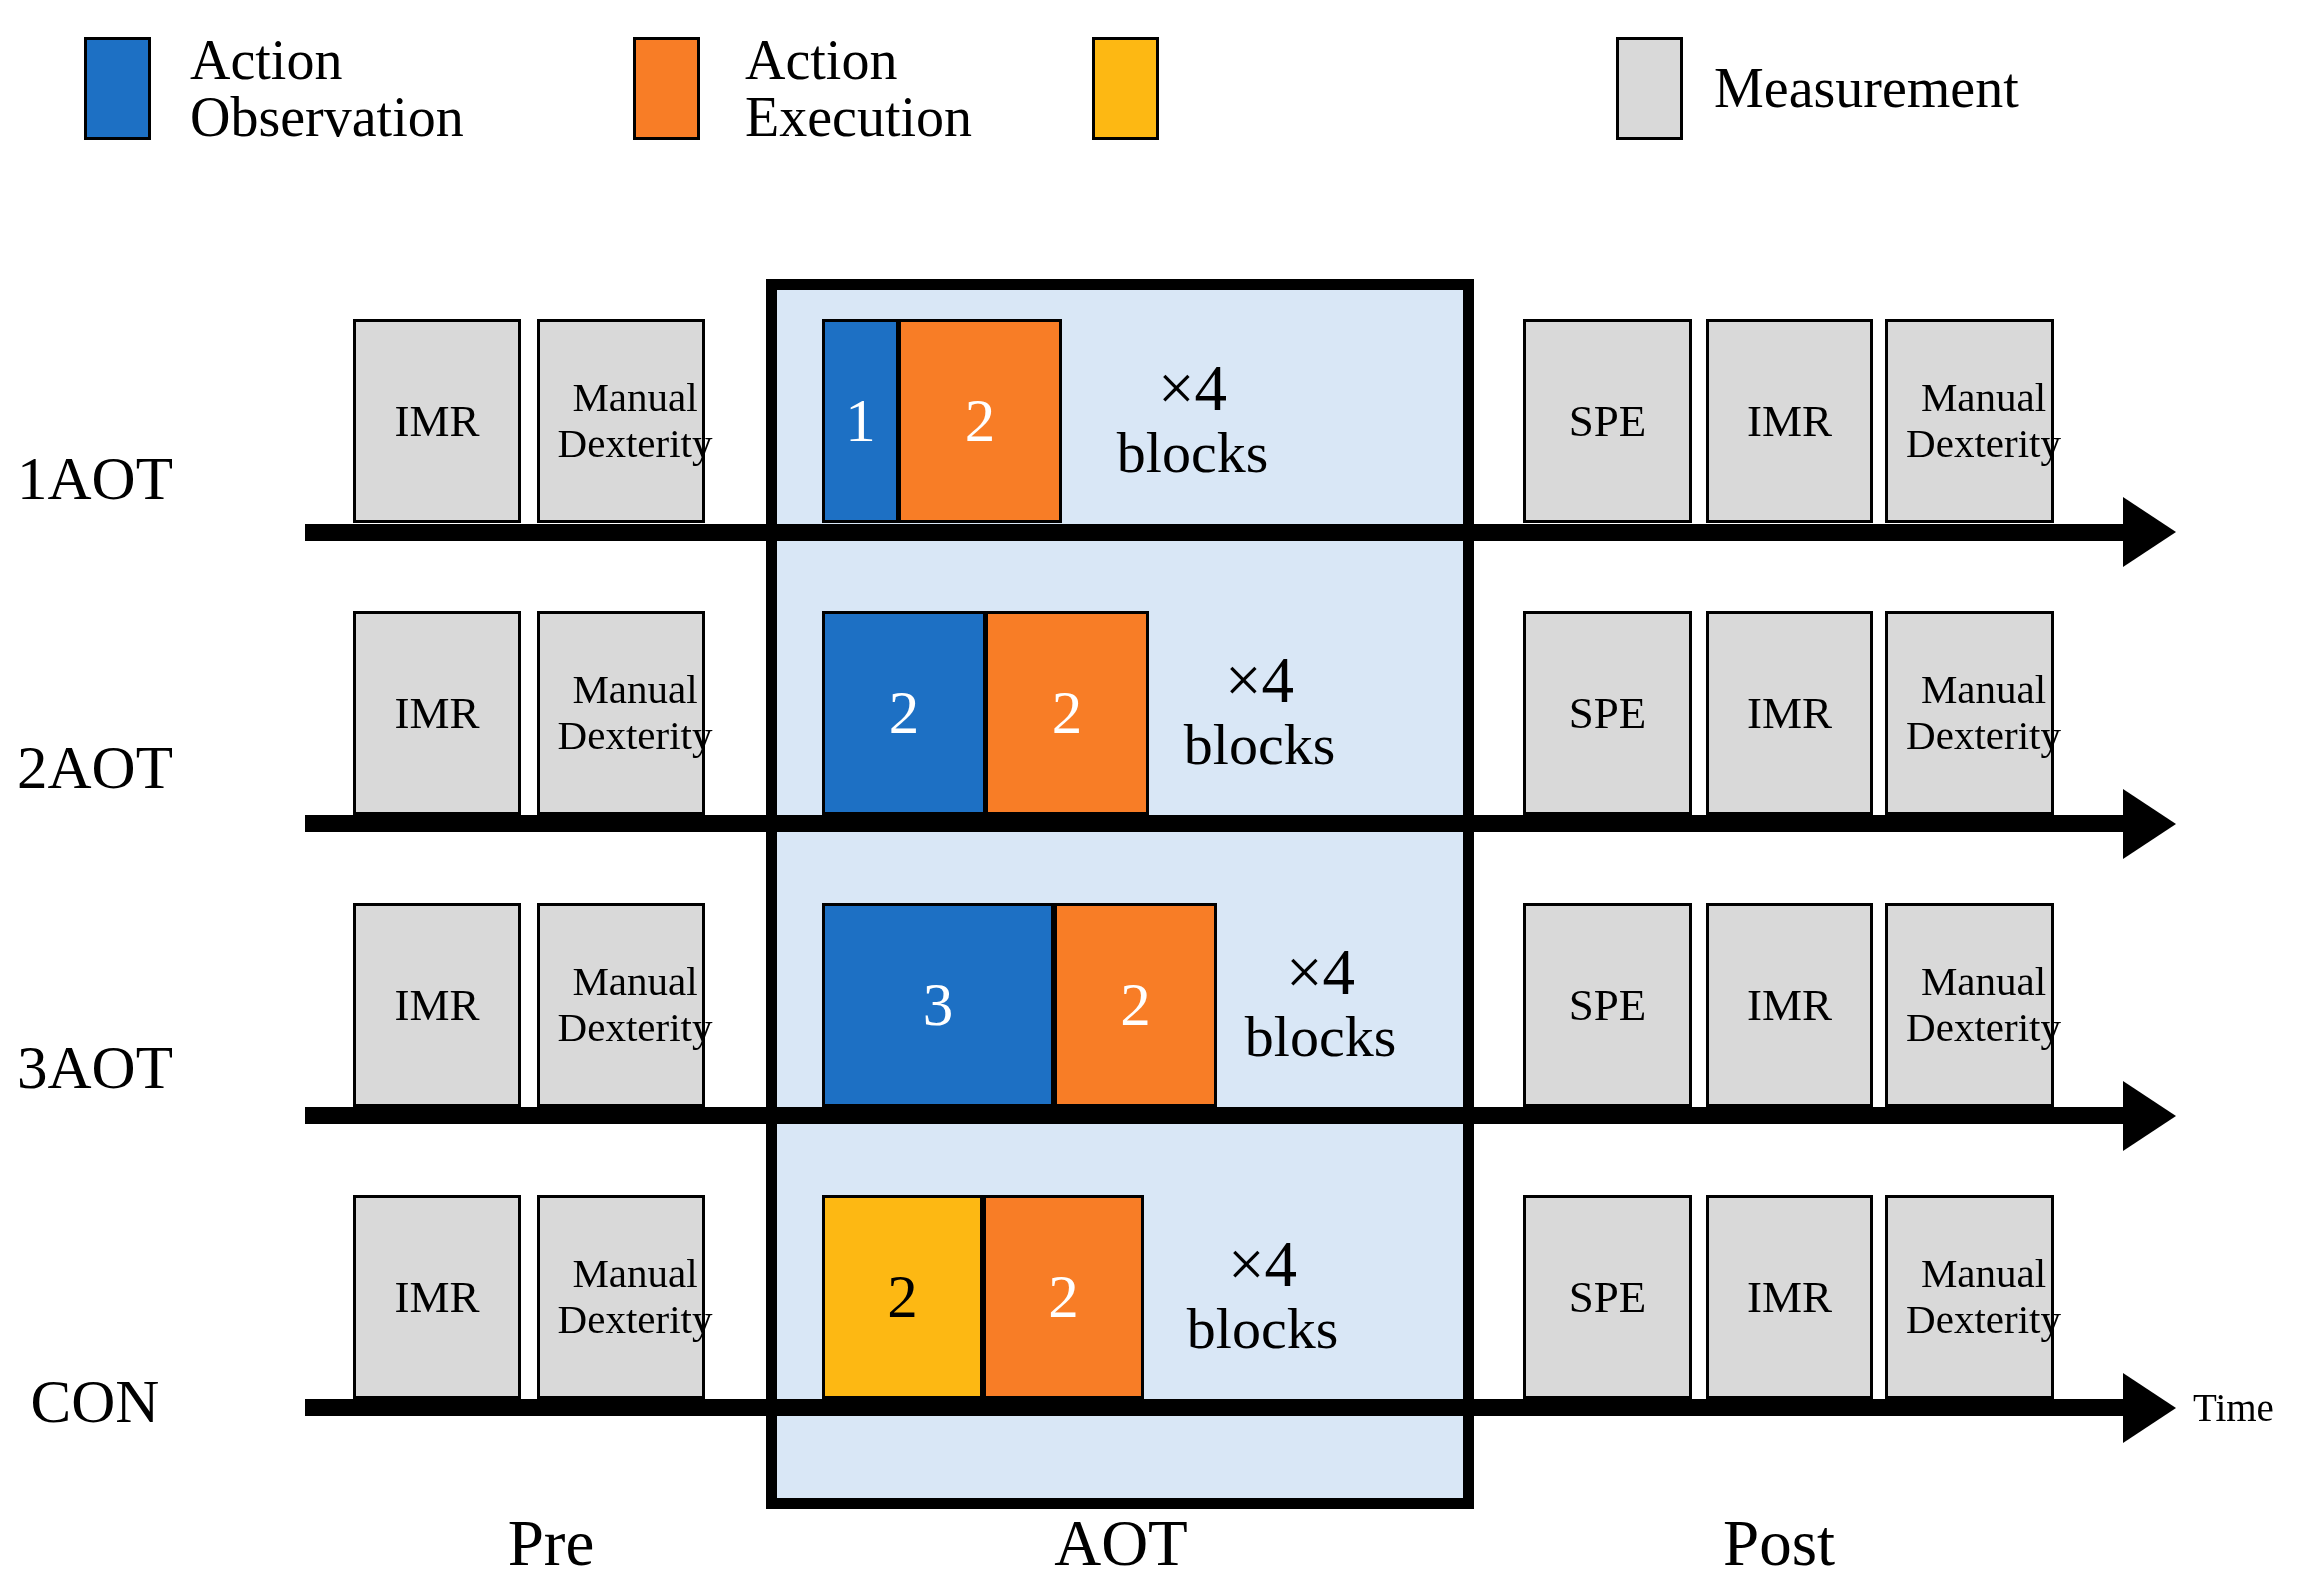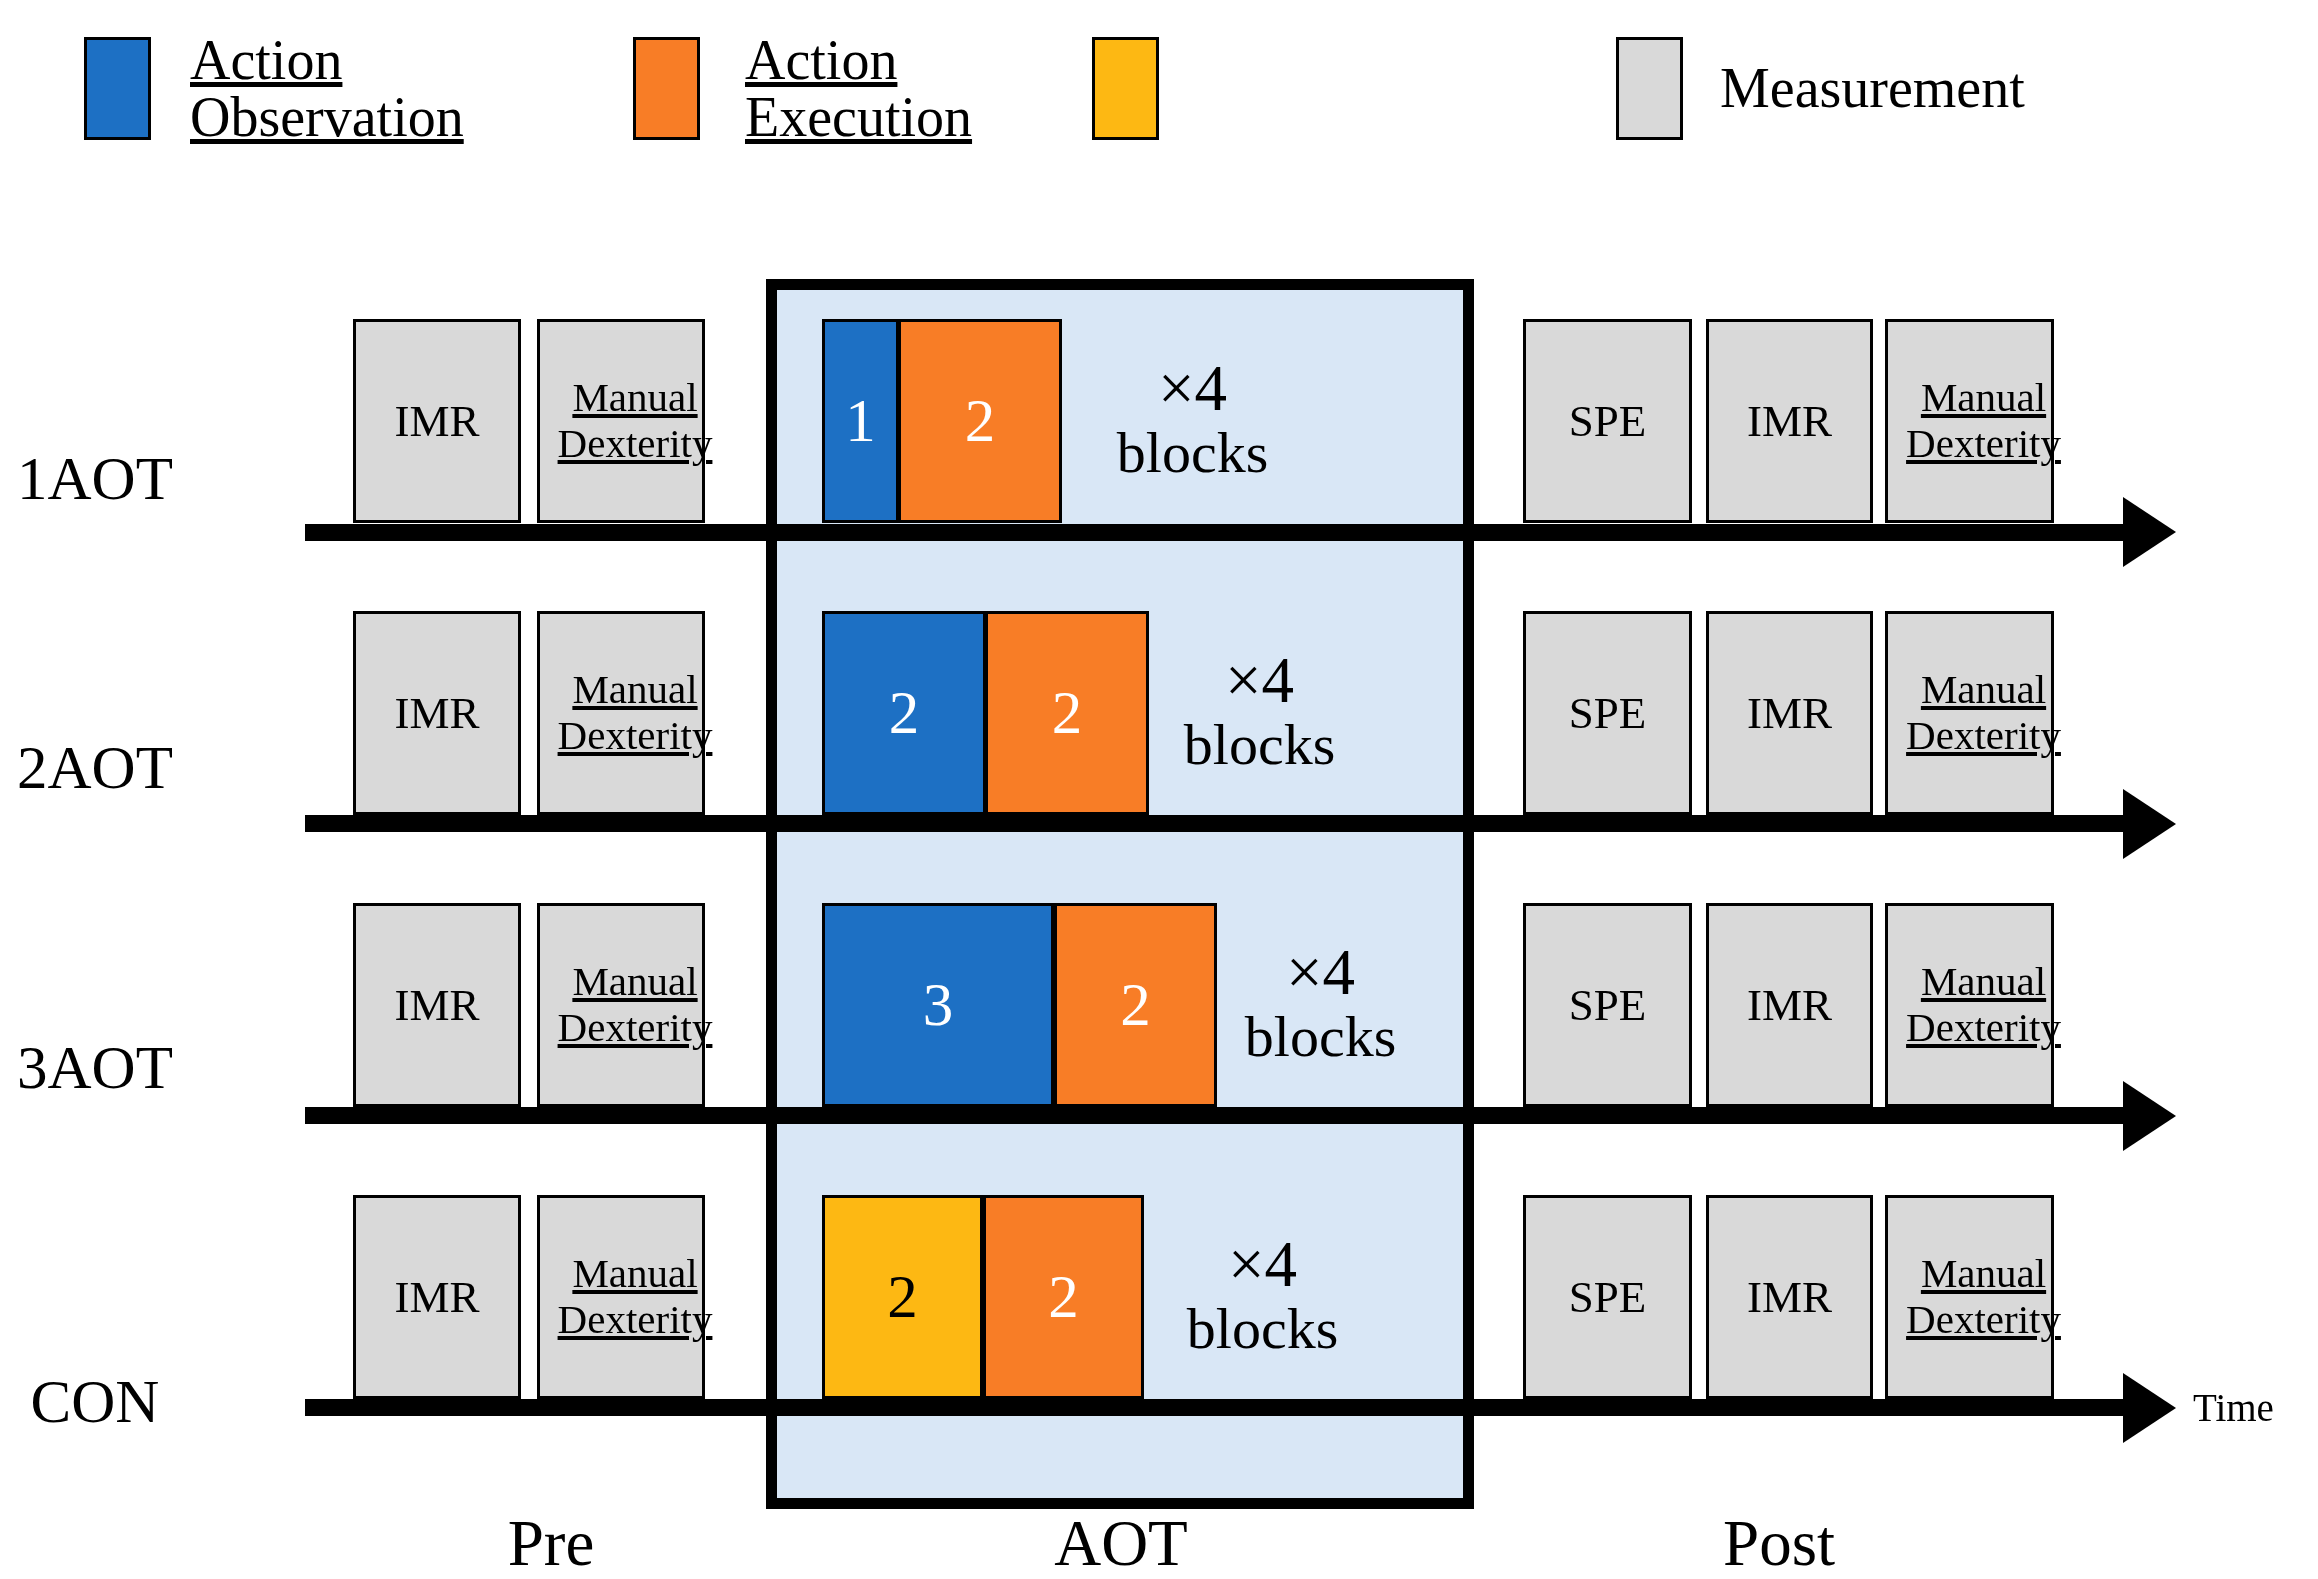--- a/index.html
+++ b/index.html
@@ -6,21 +6,21 @@
   #stage{
     position:relative;
     width:2319px;
     height:1580px;
     background:#ffffff;
     font-family:"Liberation Serif","DejaVu Serif",serif;
     color:#000;
     overflow:hidden;
   }
   .abs{position:absolute;}
-  .pre-line{white-space:pre-line;text-decoration:underline;}
+  .pre-line{white-space:pre-line;}
 
   
   .legend-item{position:absolute;top:35px;height:110px;}
   .swatch{
     position:absolute;top:2.3px;width:67px;height:103px;
     border:3.5px solid #000;box-sizing:border-box;
   }
   .legend-label{
     position:absolute;top:0;height:108px;
     display:flex;align-items:center;
@@ -101,21 +101,21 @@
       <span class="legend-label pre-line" style="left:112px;">Action
 Execution</span>
     </div>
 
     <div class="legend-item" style="left:1092px;width:511px;">
       <span class="swatch" style="left:0;background:#fdb813;"></span>
     </div>
 
     <div class="legend-item" style="left:1616px;width:580px;">
       <span class="swatch" style="left:0;background:#d9d9d9;"></span>
-      <span class="legend-label" style="left:104px;">Measurement</span>
+      <span class="legend-label" style="left:98px;">Measurement</span>
     </div>
   </div>
 
   <div class="abs aot-box"></div>
 
   <div>
     <div class="abs timeline-bar" style="top:524px;"></div>
     <div class="abs arrow-head" style="left:2123px;top:497px;"></div>
     <div class="abs row-label" style="top:441px;">1AOT</div>
 

